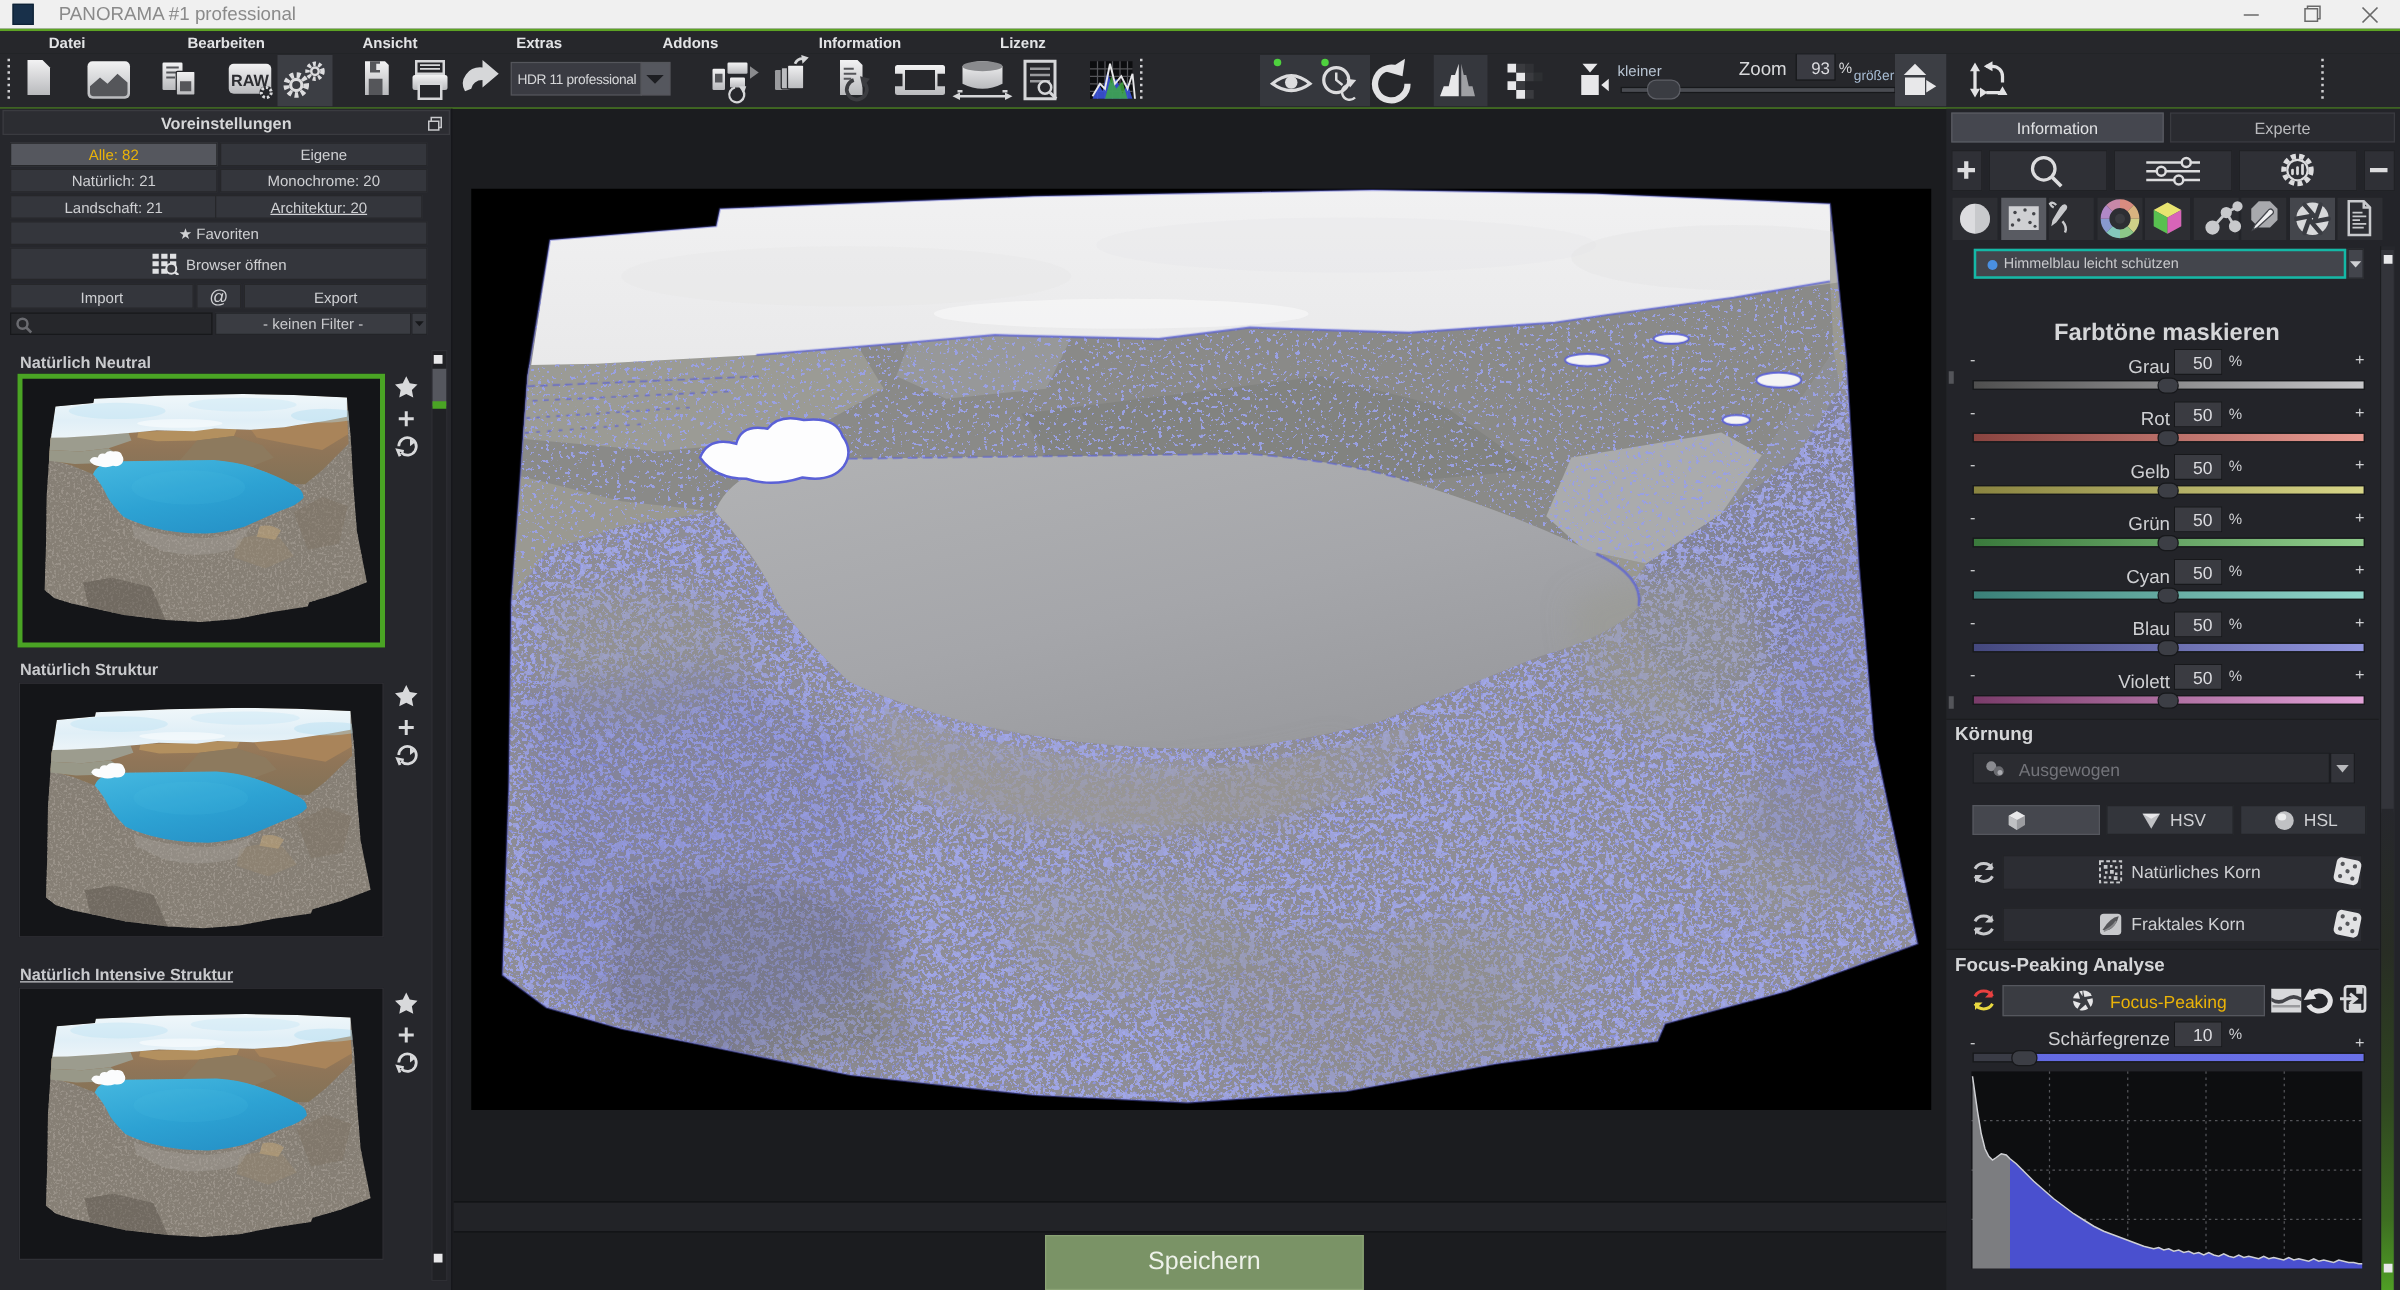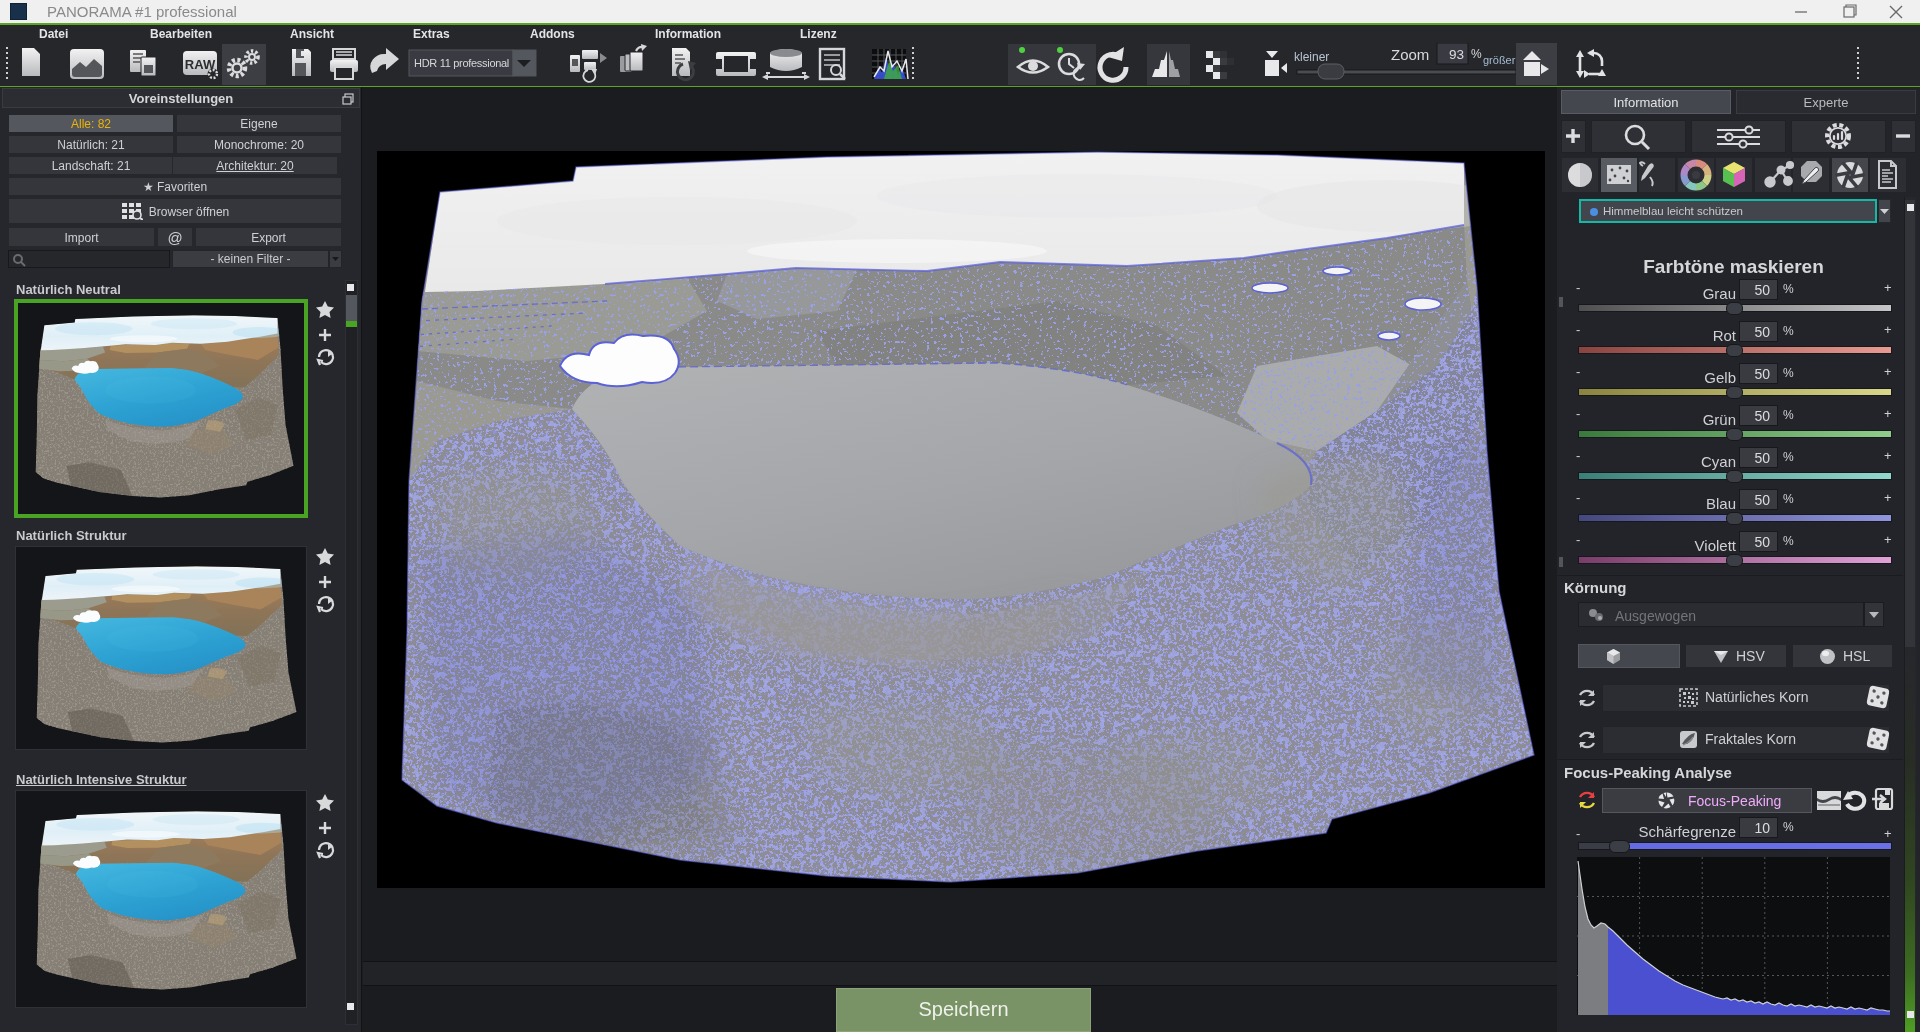--- a/index.html
+++ b/index.html
@@ -755,21 +755,21 @@
       <svg width="17" height="17" style="position:absolute;left:55px;top:3px" viewBox="0 0 17 17">
         <g transform="translate(8.5,8.5)" fill="#e6e6e8">
           <path d="M0,-8 A8,8 0 0 1 7,-4 L1,-3 Z"></path>
             <path d="M7.5,-2 A8,8 0 0 1 6,5 L3,-1 Z"></path>
             <path d="M4,6.5 A8,8 0 0 1 -3,7.5 L2,3 Z"></path>
             <path d="M-4.5,6.5 A8,8 0 0 1 -8,0 L-2,2 Z"></path>
             <path d="M-8,-2 A8,8 0 0 1 -4,-7 L-2.5,-1.5 Z"></path>
             <path d="M-3,-7.5 A8,8 0 0 1 -0.5,-8 L-0.5,-3.5 Z"></path>
         </g>
       </svg>
-      <span style="position:absolute;left:85px;top:4px;font-size:14px;color:#f0abfc;">Focus-Peaking</span>
+      <span style="position:absolute;left:85px;top:4px;font-size:14px;color:#eab308;">Focus-Peaking</span>
     </div>
     <svg class="abs" style="left:259px;top:701px" width="26" height="25" viewBox="0 0 26 25">
         <rect x="1" y="3" width="24" height="19" fill="#d8d9db"></rect>
         <path d="M1,10 q6,4 12,0 q6,-4 12,0 l0,3 q-6,-4 -12,0 q-6,4 -12,0 z" fill="#44454a"></path>
         <path d="M2,17 h22" stroke="#9a9b9e" stroke-width="2"></path>
       </svg>
     <svg class="abs" style="left:284px;top:699px" width="28" height="28" viewBox="0 0 28 28">
         <path d="M7,10 a9,8 0 1 1 -1,8" fill="none" stroke="#e2e2e4" stroke-width="4"></path>
         <path d="M12,13 l-10,1 5,-9 z" fill="#e2e2e4"></path>
       </svg>

